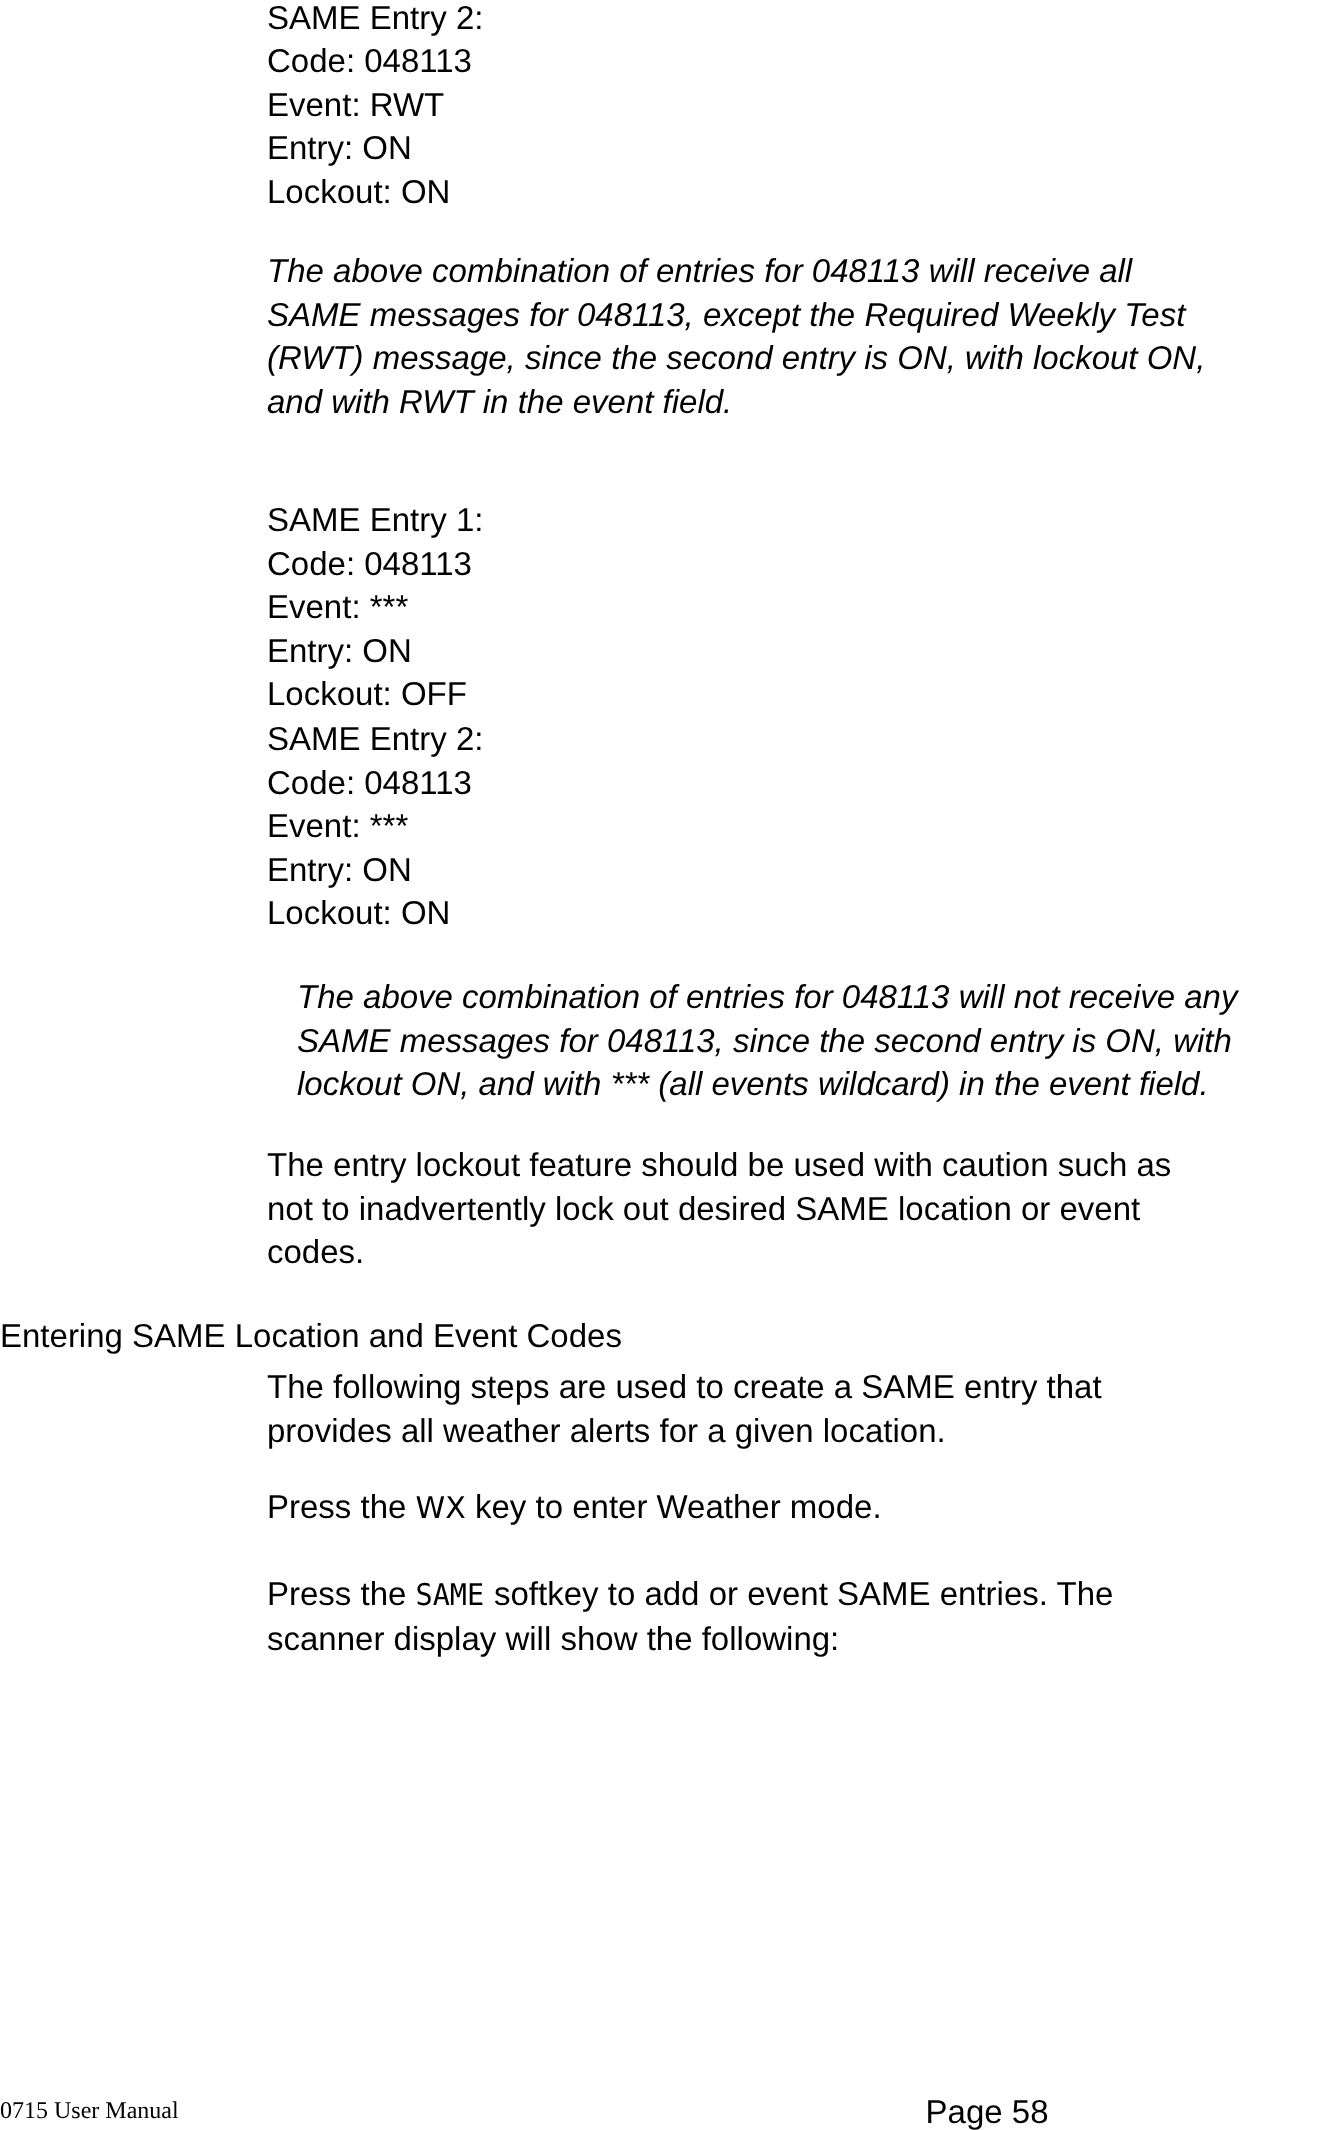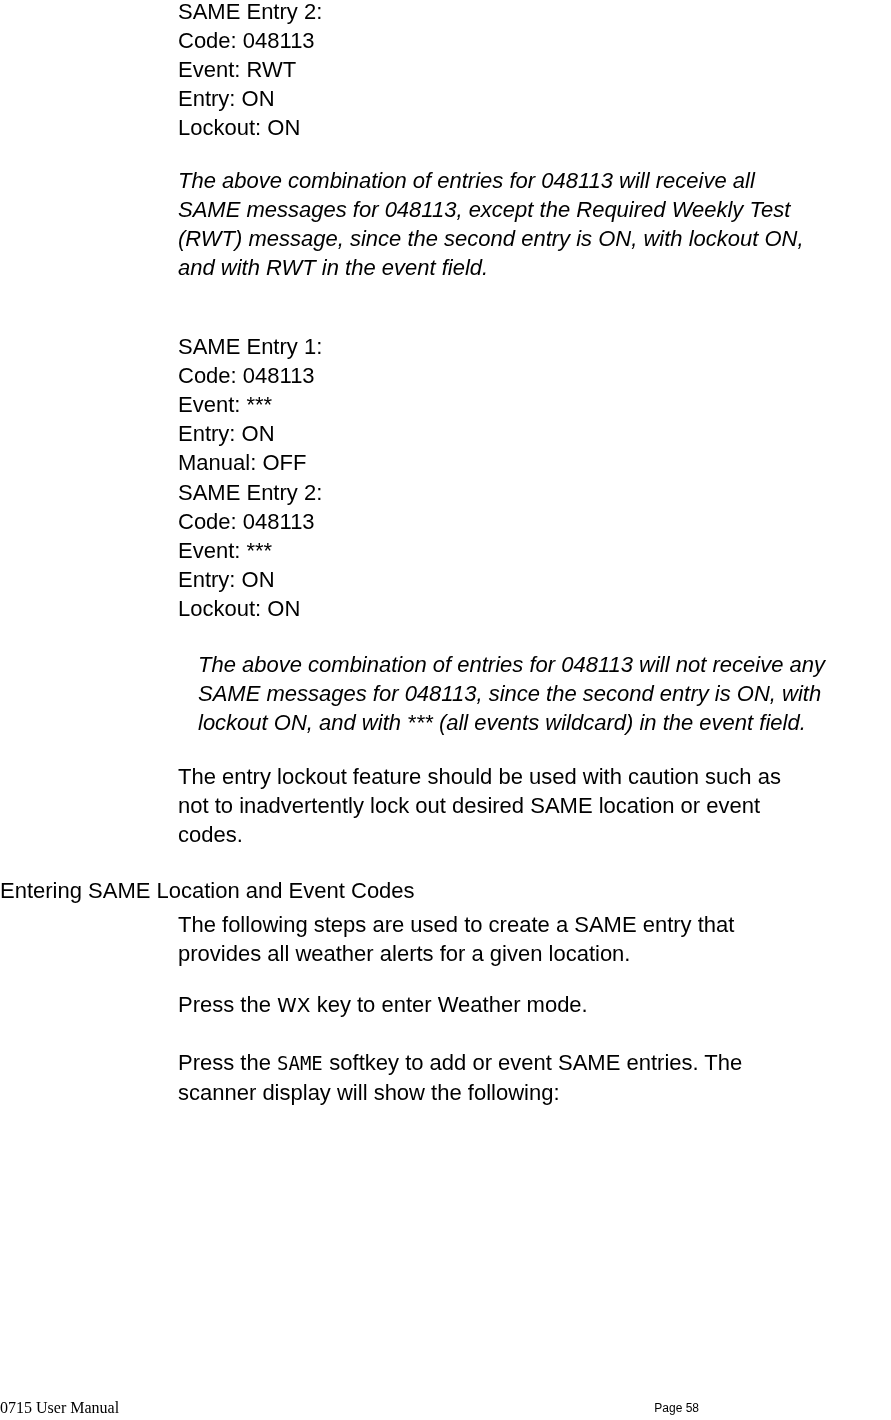--- a/index.html
+++ b/index.html
@@ -52,21 +52,21 @@
       top: 1398px;
       font-size: 16px;
       line-height: 20px;
       white-space: nowrap;
       font-family: Liberation Serif, serif;
     }
     .footer-right {
       position: absolute;
       right: 8px;
       top: 1398px;
-      font-size: 12px;
+      font-size: 22px;
       line-height: 20px;
       white-space: nowrap;
     }
   </style>
 </head>
 <body>
 
 <div class="page">
 
   <div class="block" style="top:-3px;">
@@ -82,21 +82,21 @@
     <span class="line">SAME messages for 048113, except the Required Weekly Test</span>
     <span class="line">(RWT) message, since the second entry is ON, with lockout ON,</span>
     <span class="line">and with RWT in the event field.</span>
   </div>
 
   <div class="block" style="top:308px;margin-top:24px;">
     <span class="line">SAME Entry 1:</span>
     <span class="line">Code: 048113</span>
     <span class="line">Event: ***</span>
     <span class="line">Entry: ON</span>
-    <span class="line">Manual: OFF</span>
+    <span class="line">Lockout: OFF</span>
   </div>
 
   <div class="block" style="top:478px;">
     <span class="line">SAME Entry 2:</span>
     <span class="line">Code: 048113</span>
     <span class="line">Event: ***</span>
     <span class="line">Entry: ON</span>
     <span class="line">Lockout: ON</span>
   </div>
 

